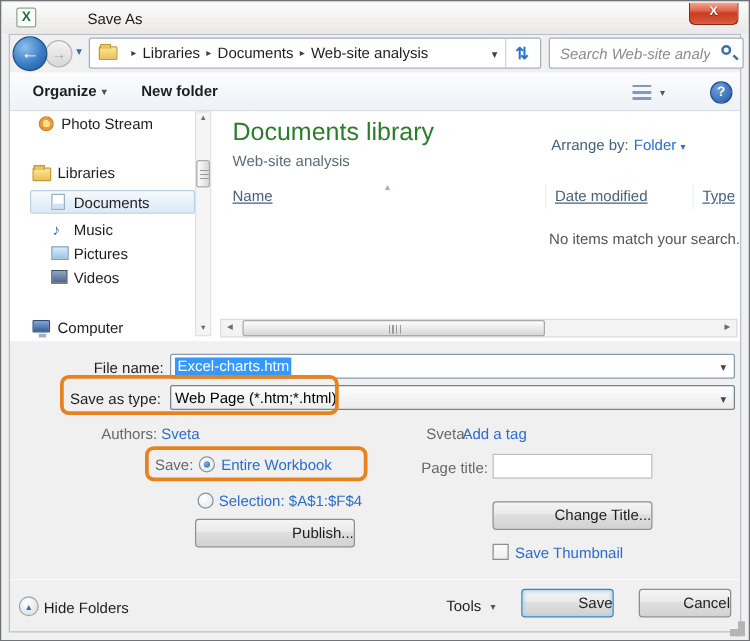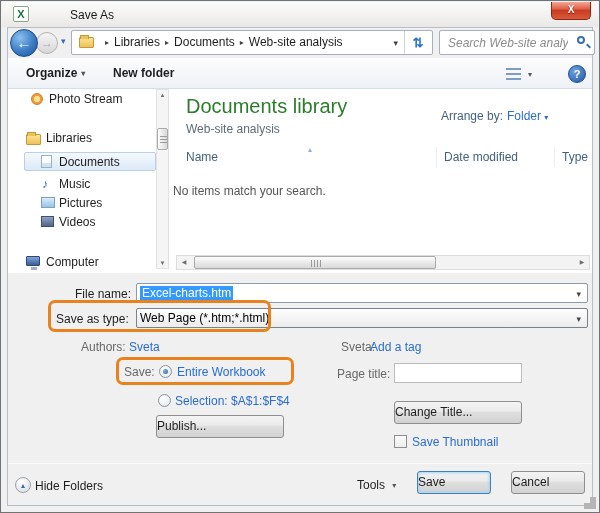--- a/index.html
+++ b/index.html
@@ -50,42 +50,42 @@
   .ic-comp{width:14px;height:10px;border:1px solid #2f4a77;background:linear-gradient(#7fa5d8,#3a5d97);border-radius:1px;}
   .ic-comp:after{content:"";position:absolute;left:4px;top:10px;width:6px;height:3px;background:#9fb2cc;}
   .side-scroll{position:absolute;left:148px;top:0;width:13px;height:180px;background:#f5f5f5;border:1px solid #e2e2e2;}
   .sb-arrow{position:absolute;left:0;width:11px;text-align:center;font-size:6px;color:#6d6d6d;cursor:pointer;}
   .sb-thumb{position:absolute;left:0px;top:38px;width:11px;height:22px;background:linear-gradient(90deg,#fdfdfd,#d8d8d8);border:1px solid #aaa;border-radius:2px;cursor:pointer;}
   .sb-grip{position:absolute;left:2px;top:7px;width:7px;height:8px;background:repeating-linear-gradient(#9b9b9b 0 1px,transparent 1px 3px);}
   .lib-title{position:absolute;left:178px;top:6px;font-size:20px;color:#2b7d2b;}
   .lib-sub{position:absolute;left:178px;top:33px;font-size:12px;color:#5d6b79;}
   .arrange-label{position:absolute;left:433px;top:20px;font-size:12px;color:#44617e;}
   .arrange-value{position:absolute;left:499px;top:20px;font-size:12px;color:#2a6dd0;cursor:pointer;}
-  .col-h{position:absolute;top:61px;font-size:12px;color:#44617e;cursor:pointer;}
+  .col-h{position:absolute;top:61px;font-size:12px;color:#44617e;cursor:pointer;text-decoration:underline;}
   .sort-g{position:absolute;left:300px;top:56px;font-size:8px;color:#8fb2d4;}
   .col-sep{position:absolute;top:58px;width:1px;height:20px;background:#e9eff6;}
-  .empty-msg{position:absolute;left:165px;right:0;top:95px;text-align:left;font-size:12px;color:#555;}
+  .empty-msg{position:absolute;left:165px;right:0;top:95px;text-align:right;font-size:12px;color:#555;}
   .h-scroll{position:absolute;left:168px;right:2px;top:166px;height:15px;background:#f3f3f3;border:1px solid #ddd;}
   .hs-arrow{position:absolute;top:0;width:14px;height:13px;text-align:center;font-size:6px;color:#6d6d6d;line-height:13px;cursor:pointer;}
   .hs-thumb{position:absolute;left:17px;top:0px;width:242px;height:13px;background:linear-gradient(#fdfdfd,#d8d8d8);border:1px solid #aaa;border-radius:2px;cursor:pointer;}
   .hs-grip{position:absolute;left:116px;top:3px;width:10px;height:7px;background:repeating-linear-gradient(90deg,#9b9b9b 0 1px,transparent 1px 3px);}
   
   .flabel{position:absolute;font-size:12px;color:#1e1e1e;}
   .glabel{position:absolute;font-size:12px;color:#686868;}
   .blue{color:#2a6dd0;cursor:pointer;}
   .combo{position:absolute;height:20px;border:1px solid #8a9cab;border-radius:2px;background:#fff;font-size:12px;}
   .combo.gray{background:linear-gradient(#fdfdfd,#ececec);border-color:#76838f;}
   .combo .val{position:absolute;left:3px;top:2px;}
   .combo .sel{background:#3399ff;color:#fff;padding:0 2px;}
   .combo .arrow{position:absolute;right:6px;top:5px;font-size:9px;color:#444;}
   .hl{position:absolute;border:3px solid #e8821e;border-radius:7px;background:transparent;pointer-events:none;}
   .radio{position:absolute;width:13px;height:13px;border-radius:50%;border:1px solid #8593a0;background:radial-gradient(circle at 35% 30%,#fff,#dfe6ec);cursor:pointer;}
   .radio.on:after{content:"";position:absolute;left:3px;top:3px;width:5px;height:5px;border-radius:50%;background:radial-gradient(circle at 35% 35%,#7fb2e3,#2a5f9e);}
   .tinput{position:absolute;height:20px;background:#fff;border:1px solid #bcbcbc;}
-  .btn{position:absolute;height:23px;border:1px solid #8e8e8e;border-radius:3px;background:linear-gradient(#f4f4f4,#eaeaea 45%,#dfdfdf 46%,#d2d2d2);font-size:12px;color:#1e1e1e;text-align:left;line-height:21px;cursor:pointer;}
+  .btn{position:absolute;height:23px;border:1px solid #8e8e8e;border-radius:3px;background:linear-gradient(#f4f4f4,#eaeaea 45%,#dfdfdf 46%,#d2d2d2);font-size:12px;color:#1e1e1e;text-align:right;line-height:21px;cursor:pointer;}
   .btn.default{border-color:#3f82b7;box-shadow:inset 0 0 3px 1px #a5d4f3;}
   .checkbox{position:absolute;width:13px;height:13px;border:1px solid #8e8e8e;background:linear-gradient(#fcfcfc,#ededed);cursor:pointer;}
   .footer-sep{position:absolute;left:7px;top:462px;right:7px;height:1px;background:#d9d9d9;border-bottom:1px solid #fbfbfb;}
   .hide-circ{position:absolute;left:14px;top:476px;width:16px;height:16px;border-radius:50%;border:1px solid #9aa3ab;background:radial-gradient(circle at 40% 30%,#fff,#d5d9dd);text-align:center;font-size:8px;color:#2f6db5;line-height:15px;cursor:pointer;}
   .tools{position:absolute;left:356px;top:477px;font-size:12px;color:#1e1e1e;cursor:pointer;}
   .grip{position:absolute;right:9px;bottom:9px;width:8px;height:8px;box-shadow:6px 6px 0 #b5b5b5,2px 6px 0 #b5b5b5,6px 2px 0 #b5b5b5;}
 </style>
 </head>
 <body>
 

